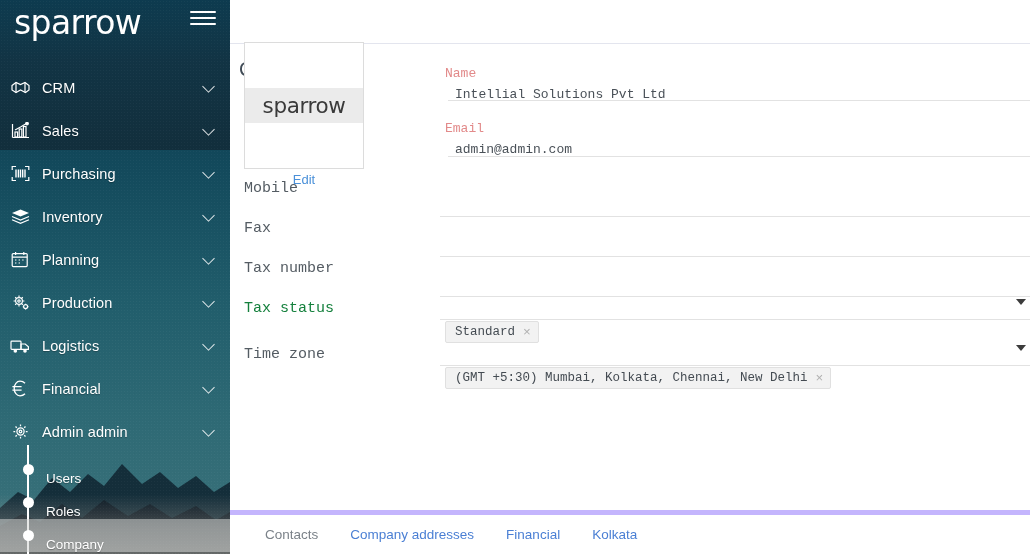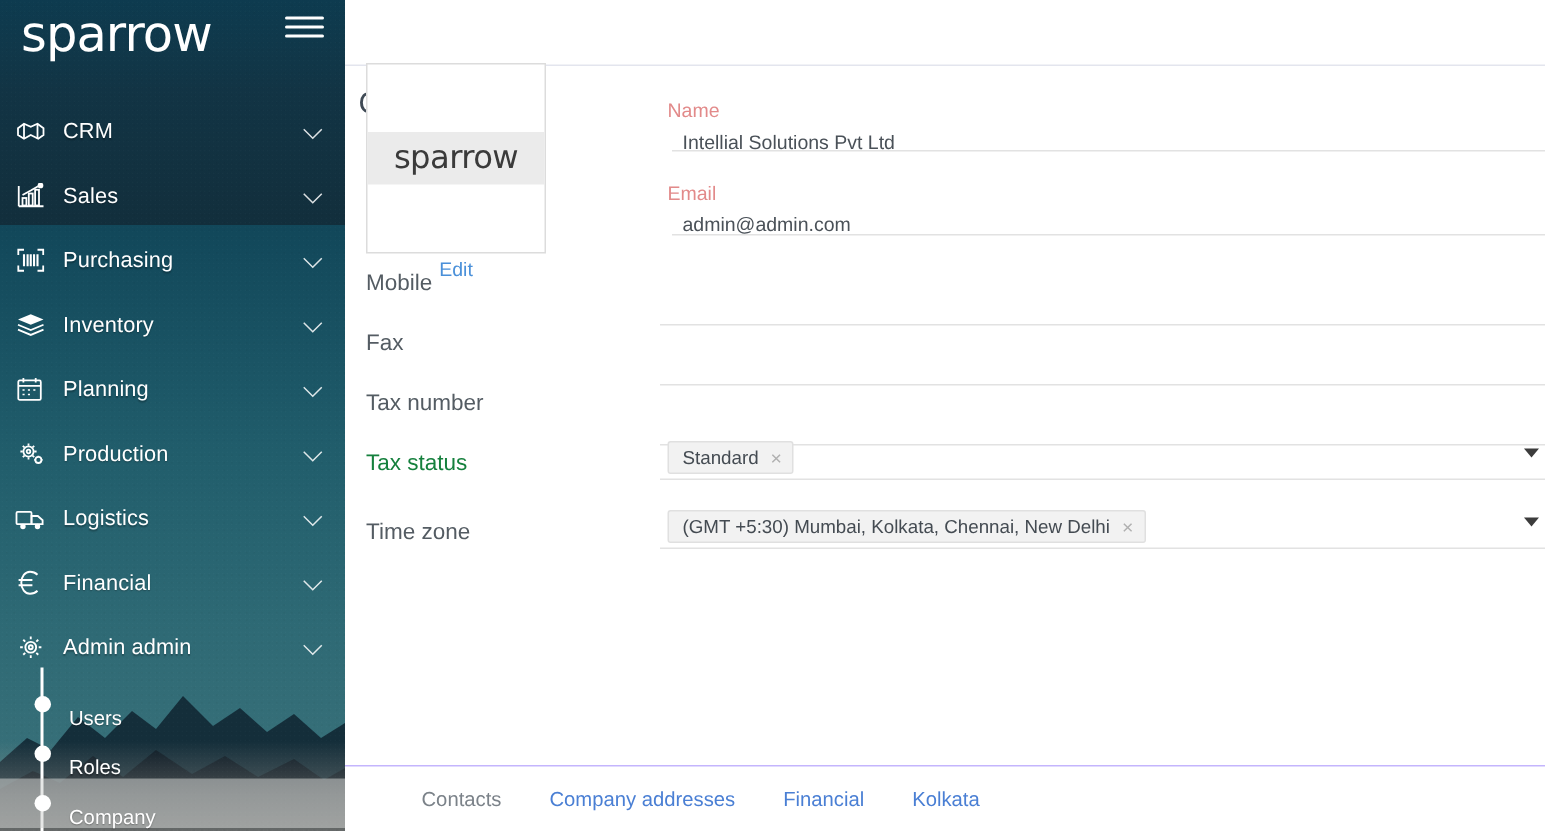--- a/index.html
+++ b/index.html
@@ -158,21 +158,21 @@
     font-family: "DejaVu Sans", sans-serif;
     font-size: 21.5px; color: #3a3a3a; letter-spacing: -0.4px;
   }
   #logo-edit {
     position: absolute; left: 14px; top: 172px; width: 120px;
     text-align: center;
     color: #4a90d9; font-size: 13px; cursor: pointer;
   }
 
   
-  #form { position: absolute; left: 0; top: 44px; width: 800px; }
+  #form { position: absolute; left: 0; top: 44px; width: 800px; font-family: Liberation Mono, monospace; }
   .frow { position: relative; height: 40px; }
   .flabel-left {
     position: absolute; left: 14px; top: 10px;
     font-size: 15px; color: #545c63;
   }
   .flabel-top {
     position: absolute; left: 215px; top: 0;
     font-size: 13px; color: #e28a8a;
   }
   .flabel-left.req { color: #15803d; }
@@ -184,37 +184,38 @@
     position: absolute; right: 0; bottom: 0; height: 1px; background: #e2e2e2;
   }
   .chip {
     position: absolute; left: 215px;
     display: inline-flex; align-items: center; gap: 8px;
     background: #f2f2f2; border: 1px solid #e0e0e0;
     border-radius: 2px;
     padding: 3px 7px 3px 9px;
     font-size: 12.5px; color: #444b52;
     cursor: default;
+    margin-top: 27px;
   }
   .chip .x { color: #b0b0b0; font-size: 13px; cursor: pointer; line-height: 1; }
   .caret {
     position: absolute; right: 4px;
     width: 0; height: 0;
     border-left: 5px solid transparent;
     border-right: 5px solid transparent;
     border-top: 6px solid #3c3c3c;
     cursor: pointer;
   }
 
   
   #tabs {
     position: absolute; left: 0; bottom: 0; width: 800px; height: 44px;
     display: flex; align-items: center; gap: 32px;
-    padding-left: 51px;
-    border-top: 1px solid #c4b5fd;
+    padding-left: 35px;
+    border-top: 5px solid #c4b5fd;
     background: #fff;
   }
   #tabs .tab { font-size: 13.5px; cursor: pointer; }
   #tabs .tab.active { color: #7b8289; }
   #tabs .tab.link { color: #4a7fd4; }
 </style>
 </head>
 <body>
 
 <div id="app">

